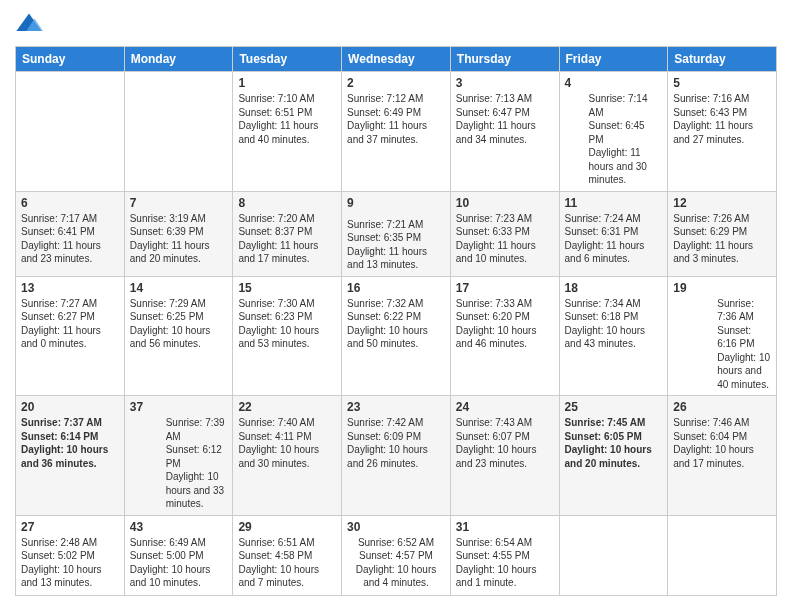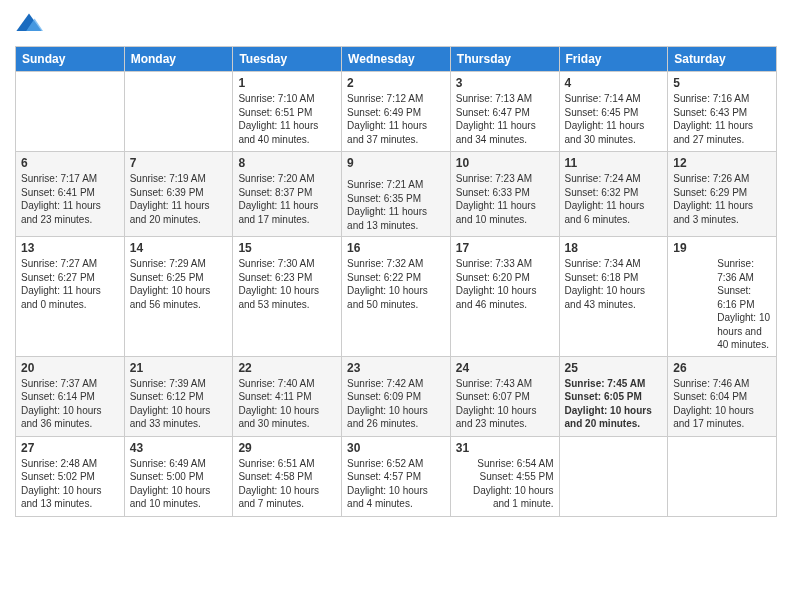--- a/index.html
+++ b/index.html
@@ -142,41 +142,41 @@
 Daylight: 11 hours and 37 minutes.</div>
           </td>
           <td>
             <span class="day-num">3</span>
             <div class="day-info" style="white-space: pre-line;">Sunrise: 7:13 AM
 Sunset: 6:47 PM
 Daylight: 11 hours and 34 minutes.</div>
           </td>
           <td>
             <span class="day-num">4</span>
-            <div class="day-info" style="white-space: pre-line;">Sunrise: 7:14 AM
+            <div class="day-info" style="white-space: pre-line; margin-left: 24px;">Sunrise: 7:14 AM
 Sunset: 6:45 PM
 Daylight: 11 hours and 30 minutes.</div>
           </td>
           <td>
             <span class="day-num">5</span>
             <div class="day-info" style="white-space: pre-line;">Sunrise: 7:16 AM
 Sunset: 6:43 PM
 Daylight: 11 hours and 27 minutes.</div>
           </td>
         </tr>
         <tr>
           <td>
             <span class="day-num">6</span>
             <div class="day-info" style="white-space: pre-line;">Sunrise: 7:17 AM
 Sunset: 6:41 PM
 Daylight: 11 hours and 23 minutes.</div>
           </td>
           <td>
             <span class="day-num">7</span>
-            <div class="day-info" style="white-space: pre-line;">Sunrise: 7:19 AM
+            <div class="day-info" style="white-space: pre-line;">Sunrise: 3:19 AM
 Sunset: 6:39 PM
 Daylight: 11 hours and 20 minutes.</div>
           </td>
           <td>
             <span class="day-num">8</span>
             <div class="day-info" style="white-space: pre-line;">Sunrise: 7:20 AM
 Sunset: 8:37 PM
 Daylight: 11 hours and 17 minutes.</div>
           </td>
           <td>
@@ -187,21 +187,21 @@
           </td>
           <td>
             <span class="day-num">10</span>
             <div class="day-info" style="white-space: pre-line;">Sunrise: 7:23 AM
 Sunset: 6:33 PM
 Daylight: 11 hours and 10 minutes.</div>
           </td>
           <td>
             <span class="day-num">11</span>
             <div class="day-info" style="white-space: pre-line;">Sunrise: 7:24 AM
-Sunset: 6:32 PM
+Sunset: 6:31 PM
 Daylight: 11 hours and 6 minutes.</div>
           </td>
           <td>
             <span class="day-num">12</span>
             <div class="day-info" style="white-space: pre-line;">Sunrise: 7:26 AM
 Sunset: 6:29 PM
 Daylight: 11 hours and 3 minutes.</div>
           </td>
         </tr>
         <tr>
@@ -244,27 +244,27 @@
           <td>
             <span class="day-num">19</span>
             <div class="day-info" style="white-space: pre-line; margin-left: 44px;">Sunrise: 7:36 AM
 Sunset: 6:16 PM
 Daylight: 10 hours and 40 minutes.</div>
           </td>
         </tr>
         <tr>
           <td>
             <span class="day-num">20</span>
-            <div class="day-info" style="white-space: pre-line;">Sunrise: 7:37 AM
+            <div class="day-info" style="white-space: pre-line; font-weight: bold;">Sunrise: 7:37 AM
 Sunset: 6:14 PM
 Daylight: 10 hours and 36 minutes.</div>
           </td>
           <td>
-            <span class="day-num">21</span>
-            <div class="day-info" style="white-space: pre-line;">Sunrise: 7:39 AM
+            <span class="day-num">37</span>
+            <div class="day-info" style="white-space: pre-line; margin-left: 36px;">Sunrise: 7:39 AM
 Sunset: 6:12 PM
 Daylight: 10 hours and 33 minutes.</div>
           </td>
           <td>
             <span class="day-num">22</span>
             <div class="day-info" style="white-space: pre-line;">Sunrise: 7:40 AM
 Sunset: 4:11 PM
 Daylight: 10 hours and 30 minutes.</div>
           </td>
           <td>
@@ -306,27 +306,27 @@
 Daylight: 10 hours and 10 minutes.</div>
           </td>
           <td>
             <span class="day-num">29</span>
             <div class="day-info" style="white-space: pre-line;">Sunrise: 6:51 AM
 Sunset: 4:58 PM
 Daylight: 10 hours and 7 minutes.</div>
           </td>
           <td>
             <span class="day-num">30</span>
-            <div class="day-info" style="white-space: pre-line;">Sunrise: 6:52 AM
+            <div class="day-info" style="white-space: pre-line; text-align: center;">Sunrise: 6:52 AM
 Sunset: 4:57 PM
 Daylight: 10 hours and 4 minutes.</div>
           </td>
           <td>
             <span class="day-num">31</span>
-            <div class="day-info" style="white-space: pre-line; text-align: right;">Sunrise: 6:54 AM
+            <div class="day-info" style="white-space: pre-line;">Sunrise: 6:54 AM
 Sunset: 4:55 PM
 Daylight: 10 hours and 1 minute.</div>
           </td>
           <td class="empty-cell"></td>
           <td class="empty-cell"></td>
         </tr>
       </tbody>
   </table>
 </div>
 

